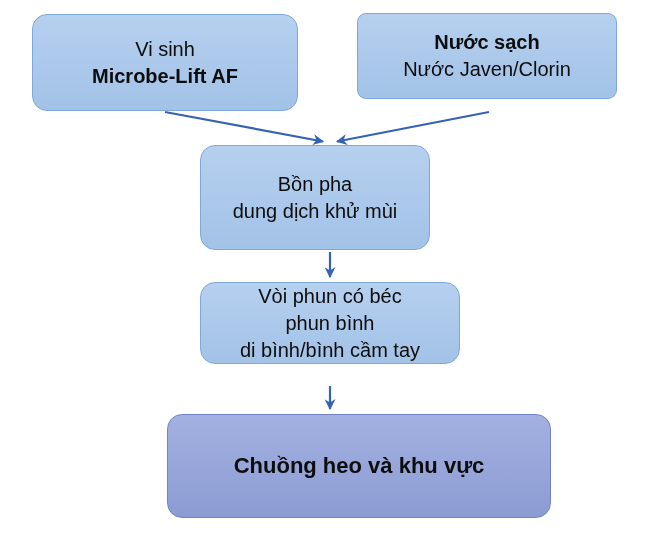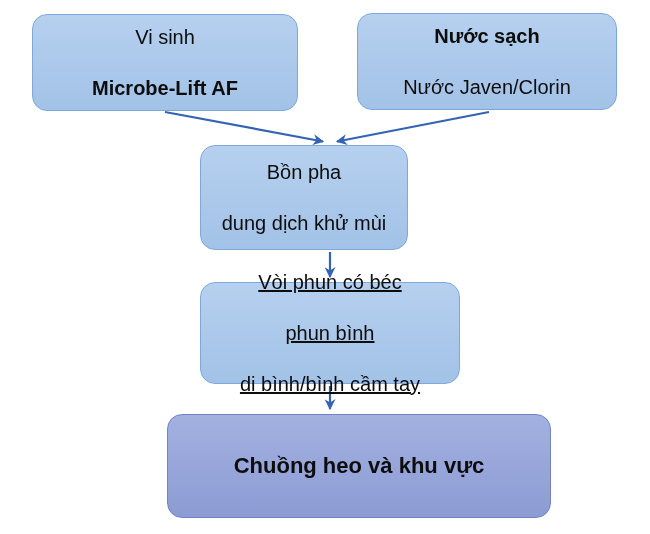--- a/index.html
+++ b/index.html
@@ -30,28 +30,27 @@
     border: 1.6px solid #7ea7db;
     background: linear-gradient(180deg, #b6d0ef 0%, #a2c2e7 100%);
     display: flex;
     flex-direction: column;
     align-items: center;
     justify-content: center;
     text-align: center;
     color: #0d0d0d;
     font-size: 20px;
     line-height: 27px;
-    gap: 24px;
   }
   .node .line { display: block; white-space: nowrap; }
   .node .bold { font-weight: bold; }
   .box1 { left: 32px;  top: 14px;  width: 266px; height: 97px;  }
-  .box2 { left: 357px; top: 13px;  width: 260px; height: 97px;  }
-  .box3 { left: 200px; top: 145px; width: 208px; height: 105px; }
-  .box4 { left: 200px; top: 282px; width: 260px; height: 102px; text-decoration: underline; }
+  .box2 { left: 357px; top: 13px;  width: 260px; height: 86px; border-radius: 9px;  }
+  .box3 { left: 200px; top: 145px; width: 230px; height: 105px; }
+  .box4 { left: 200px; top: 282px; width: 260px; height: 82px; }
   .box5 {
     left: 167px; top: 414px; width: 384px; height: 104px;
     background: linear-gradient(180deg, #a3b1e1 0%, #8c9bd3 100%);
     border-color: #7182c6;
     font-size: 22px;
     line-height: 30px;
   }
 </style>
 </head>
 <body>

